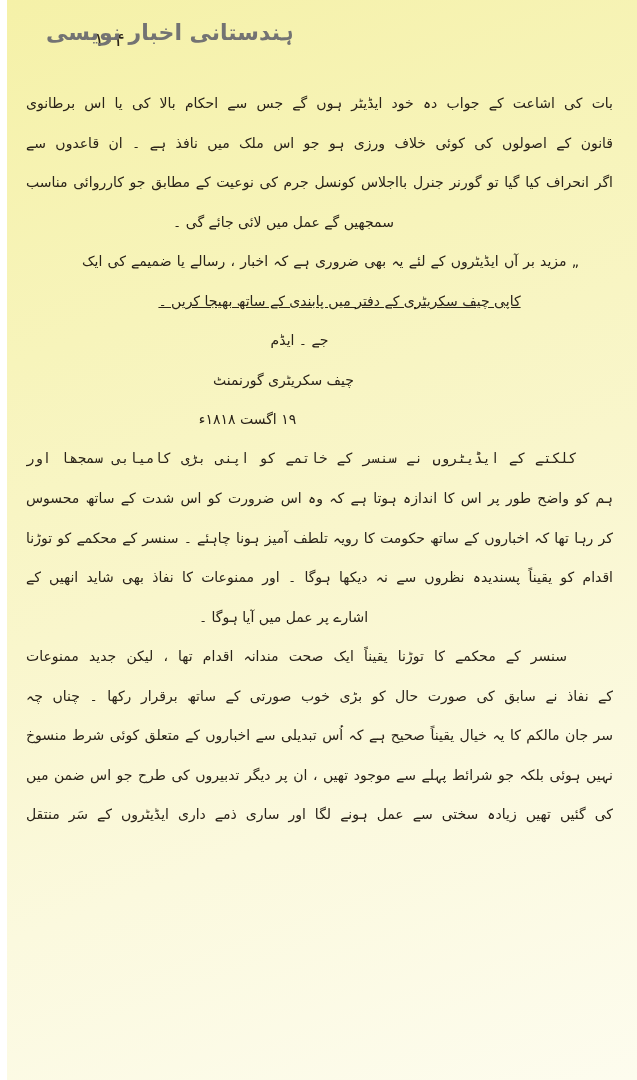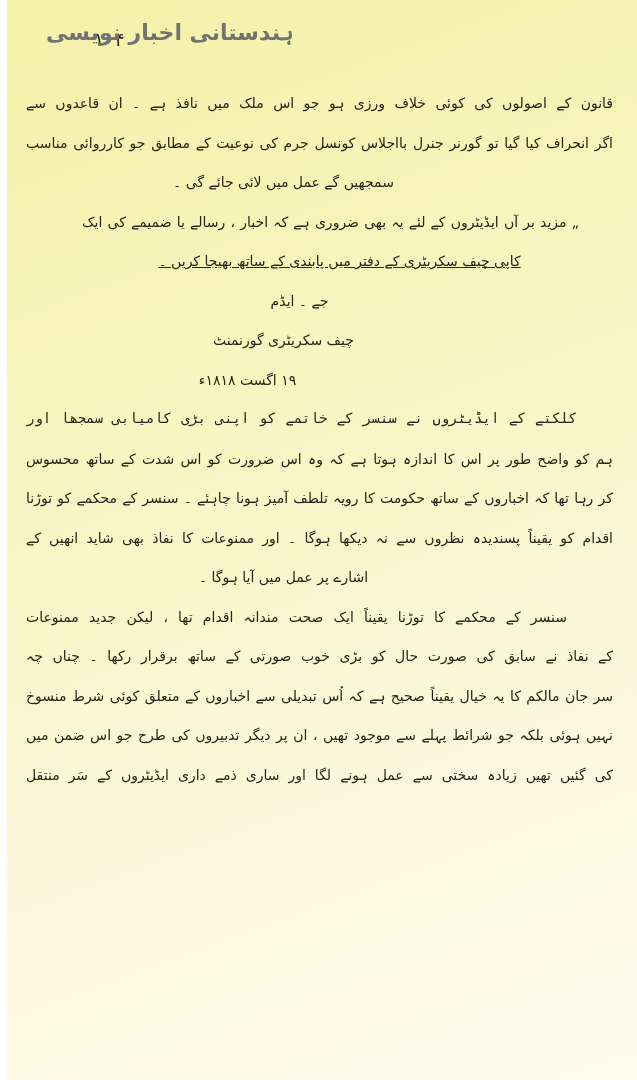--- a/index.html
+++ b/index.html
@@ -45,20 +45,21 @@
 
 <div class="scan-page"></div>
 
 <div class="page-header">
   <div class="page-number ink">۱۰۴</div>
   <div class="page-title">ہندستانی اخبار نویسی</div>
 </div>
 
 <div class="text-col">
 
+  <div class="line j">بات کی اشاعت کے جواب دہ خود ایڈیٹر ہوں گے جس سے احکام بالا کی یا اس برطانوی</div>
   <div class="line j">قانون کے اصولوں کی کوئی خلاف ورزی ہو جو اس ملک میں نافذ ہے ۔ ان قاعدوں سے</div>
   <div class="line j">اگر انحراف کیا گیا تو گورنر جنرل بااجلاس کونسل جرم کی نوعیت کے مطابق جو کارروائی مناسب</div>
   <div class="line end-right">سمجھیں گے عمل میں لائی جائے گی ۔</div>
 
   <div class="line j quote1">„ مزید بر آں ایڈیٹروں کے لئے یہ بھی ضروری ہے کہ اخبار ، رسالے یا ضمیمے کی ایک</div>
   <div class="line quote2">کاپی چیف سکریٹری کے دفتر میں پابندی کے ساتھ بھیجا کریں ۔</div>
 
   <div class="line sig sig-name"><span>جے ۔ ایڈم</span></div>
   <div class="line sig sig-title"><span>چیف سکریٹری گورنمنٹ</span></div>
   <div class="line sig sig-date"><span>۱۹ اگست ۱۸۱۸ء</span></div>

